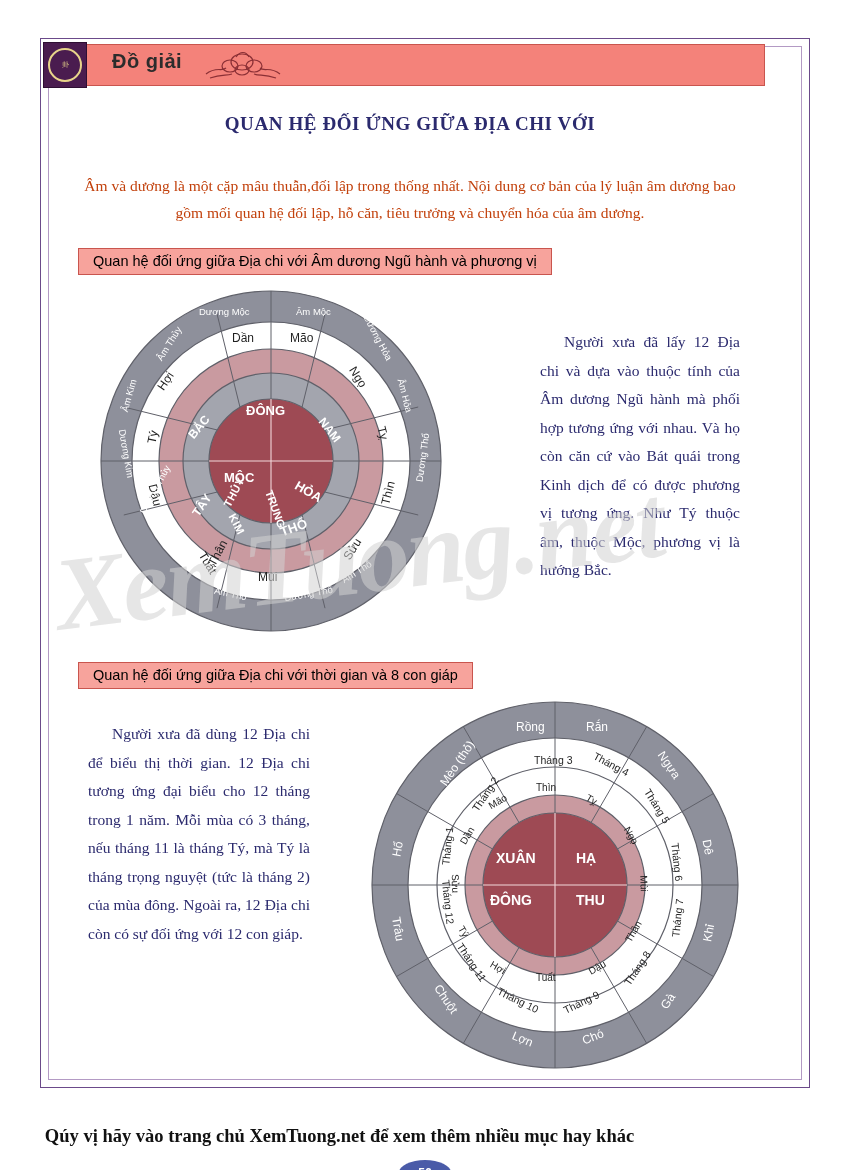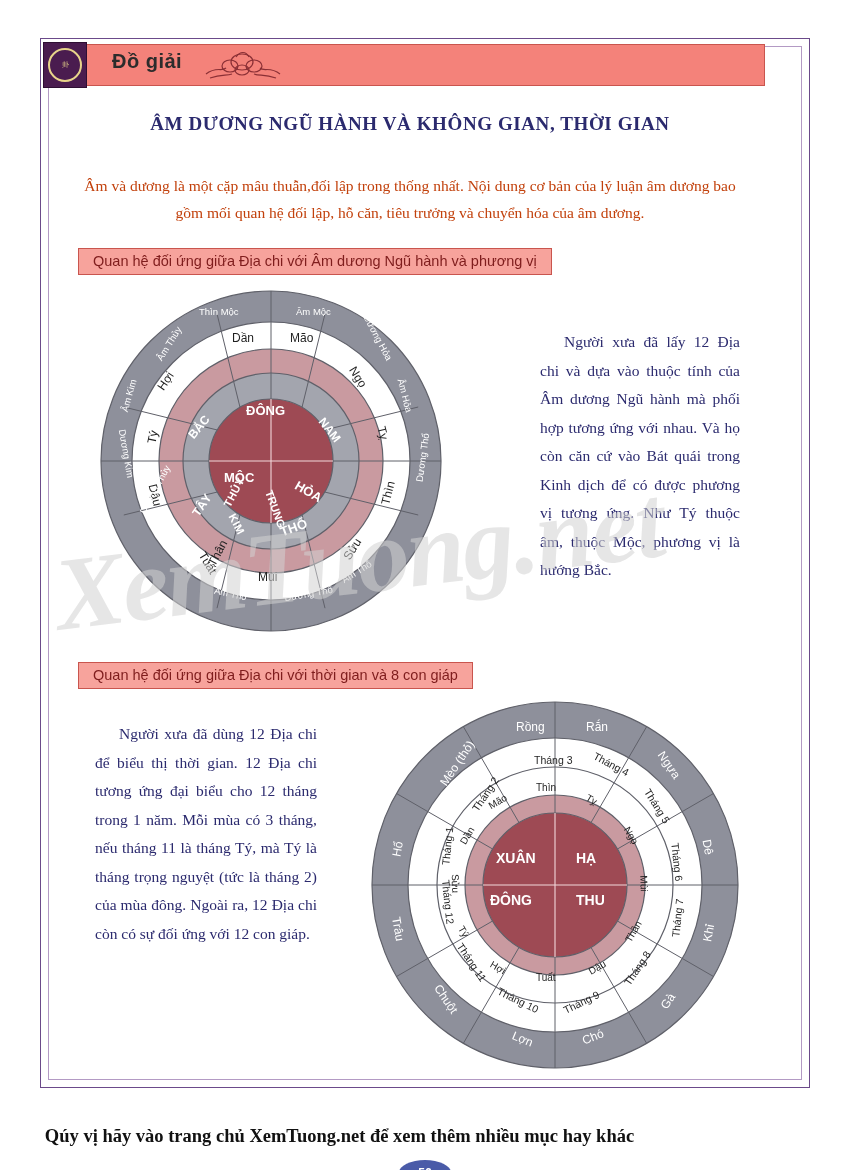--- a/index.html
+++ b/index.html
@@ -116,21 +116,21 @@
   }
 
   
   .banner {
     position: absolute;
     background: #f7a39c;
     border: 1px solid #c9554e;
     box-sizing: border-box;
     font-family: "Liberation Sans", sans-serif;
     font-size: 14.5px;
-    color: #7f1d1d;
+    color: #000000;
     padding: 4px 14px 5px 14px;
     white-space: nowrap;
   }
   #banner1 { left: 78px; top: 248px; }
   #banner2 { left: 78px; top: 662px; }
 
   
   #para-right {
     position: absolute;
     left: 540px;
@@ -140,21 +140,21 @@
     font-size: 15.5px;
     color: #2b2a6e;
     line-height: 28.5px;
     text-align: justify;
     text-indent: 24px;
   }
 
   
   #para-left {
     position: absolute;
-    left: 95px;
+    left: 88px;
     top: 720px;
     width: 222px;
     font-family: "Liberation Serif", serif;
     font-size: 15.5px;
     color: #2b2a6e;
     line-height: 28.5px;
     text-align: justify;
     text-indent: 24px;
   }
 
@@ -253,21 +253,21 @@
     <ellipse cx="46" cy="22" rx="7" ry="5"></ellipse>
     <path d="M10 26 C20 18 26 24 30 20"></path>
     <path d="M84 26 C74 18 68 24 64 20"></path>
     <path d="M14 30 C26 26 30 28 36 26"></path>
     <path d="M80 30 C68 26 64 28 58 26"></path>
     <path d="M40 9 C44 3 50 3 53 9"></path>
   </g>
 </svg>
 
 <div id="main-title">
-  <div>ÂM DƯƠNG NGŨ HÀNH VÀ KHÔNG GIAN, THỜI GIAN</div>
+  <div>QUAN HỆ ĐỐI ỨNG GIỮA ĐỊA CHI VỚI</div>
 </div>
 
 <div id="intro">Âm và dương là một cặp mâu thuẫn,đối lập trong thống nhất. Nội dung cơ bản của lý luận âm dương bao gồm mối quan hệ đối lập, hỗ căn, tiêu trưởng và chuyển hóa của âm dương.</div>
 
 <div class="banner" id="banner1">Quan hệ đối ứng giữa Địa chi với Âm dương Ngũ hành và phương vị</div>
 
 <div id="diagram1">
   <svg width="346" height="346" viewBox="0 0 346 346">
     <defs></defs>
 
@@ -327,21 +327,21 @@
   <div class="wheel-label dark" style="left:278px; top:198px; font-size:12px; transform:rotate(-76deg);">Thìn</div>
   <div class="wheel-label dark" style="left:243px; top:254px; font-size:12px; transform:rotate(-58deg);">Sửu</div>
   <div class="wheel-label dark" style="left:160px; top:282px; font-size:12px;">Mùi</div>
   <div class="wheel-label dark" style="left:98px; top:268px; font-size:12px; transform:rotate(58deg);">Tuất</div>
   <div class="wheel-label dark" style="left:46px; top:200px; font-size:12px; transform:rotate(76deg);">Dậu</div>
   <div class="wheel-label dark" style="left:106px; top:258px; font-size:12px; transform:rotate(-62deg);">Thân</div>
   <div class="wheel-label dark" style="left:58px; top:86px; font-size:12px; transform:rotate(-56deg);">Hợi</div>
   <div class="wheel-label dark" style="left:48px; top:142px; font-size:12px; transform:rotate(-78deg);">Tý</div>
 
   
-  <div class="wheel-label white" style="left:101px; top:18px;">Thìn Mộc</div>
+  <div class="wheel-label white" style="left:101px; top:18px;">Dương Mộc</div>
   <div class="wheel-label white" style="left:198px; top:18px;">Âm Mộc</div>
   <div class="wheel-label white" style="left:255px; top:44px; transform:rotate(62deg);">Dương Hỏa</div>
   <div class="wheel-label white" style="left:290px; top:102px; transform:rotate(76deg);">Âm Hỏa</div>
   <div class="wheel-label white" style="left:300px; top:164px; transform:rotate(-82deg);">Dương Thổ</div>
   <div class="wheel-label white" style="left:242px; top:278px; transform:rotate(-32deg);">Âm Thổ</div>
   <div class="wheel-label white" style="left:186px; top:300px; transform:rotate(-10deg);">Dương Thổ</div>
   <div class="wheel-label white" style="left:116px; top:300px; transform:rotate(12deg);">Âm Thổ</div>
   <div class="wheel-label white" style="left:4px; top:160px; transform:rotate(80deg);">Dương Kim</div>
   <div class="wheel-label white" style="left:14px; top:102px; transform:rotate(-74deg);">Âm Kim</div>
   <div class="wheel-label white" style="left:30px; top:196px; transform:rotate(-62deg);">Dương Thủy</div>

